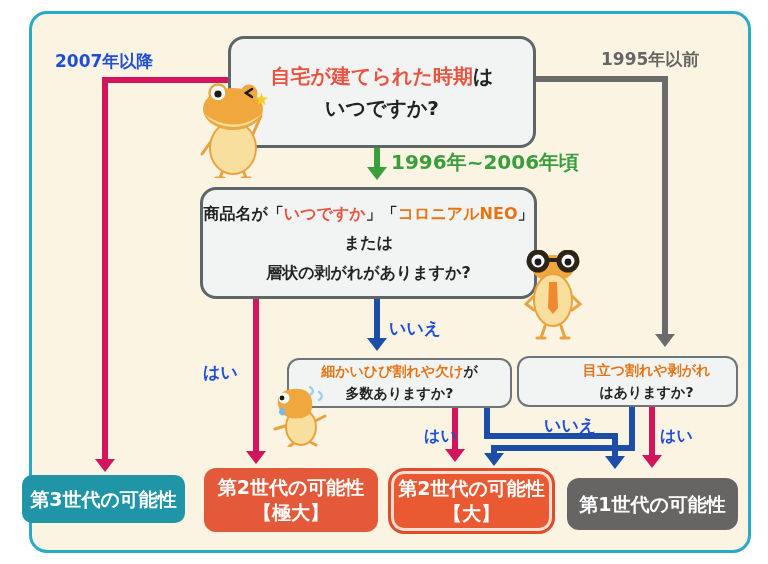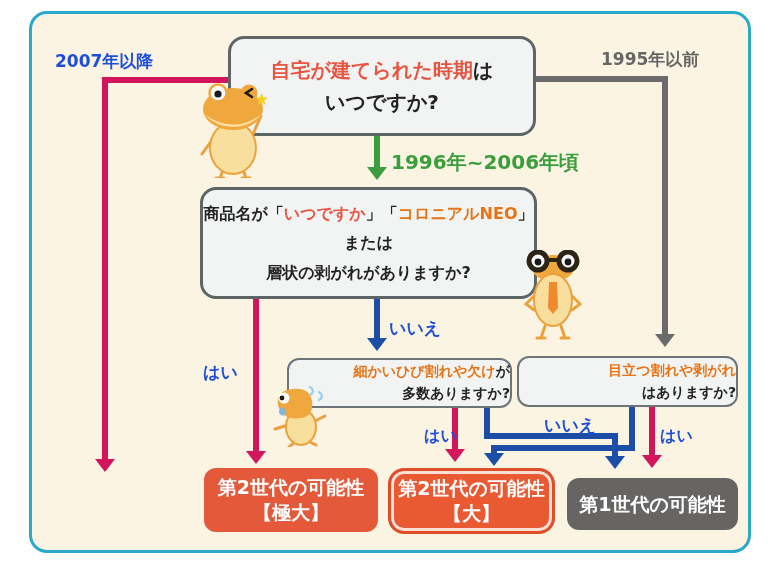--- a/index.html
+++ b/index.html
@@ -19,21 +19,21 @@
        border-top:13px solid #000;}
   .arr-crimson{border-top-color:#d3155c;}
   .arr-blue{border-top-color:#1d4ea7;}
   .arr-green{border-top-color:#3a9e3c;}
   .arr-gray{border-top-color:#6b6b6b;}
   
   .qbox{position:absolute;background:#f1f4f3;border:3px solid #5d6567;
         border-radius:16px;display:flex;flex-direction:column;
         justify-content:center;align-items:center;text-align:center;
         font-weight:bold;color:#222;box-sizing:border-box;}
-  .qbox.small{border-width:2px;border-radius:12px;border-color:#6e7578;align-items:flex-end;}
+  .qbox.small{border-width:2px;border-radius:12px;border-color:#6e7578;}
   .hl-red{color:#e85440;}
   .hl-orange{color:#e87314;}
   
   .rbox{position:absolute;display:flex;flex-direction:column;justify-content:center;
         align-items:center;text-align:center;color:#ffffff;font-weight:bold;
         box-sizing:border-box;line-height:1.3;}
   .r-gen3{background:#2095a7;border-radius:10px;font-size:19px;}
   .r-gen2max{background:#e4593a;border-radius:12px;font-size:19px;}
   .r-gen2large{background:#e95a33;border:3px solid #de4e28;border-radius:16px;
                font-size:19px;box-shadow:inset 0 0 0 3px rgba(255,255,255,0.8);}
@@ -79,21 +79,21 @@
   <div class="arr arr-blue" style="left:605px;top:456px;"></div>
 
   <div class="ln c-blue" style="left:629px;top:407px;width:6px;height:44px;"></div>
   <div class="ln c-blue" style="left:491px;top:445px;width:144px;height:6px;"></div>
   <div class="ln c-blue" style="left:491px;top:445px;width:6px;height:10px;"></div>
   <div class="arr arr-blue" style="left:484px;top:453px;"></div>
 
   <div class="ln c-crimson" style="left:649px;top:407px;width:6px;height:50px;"></div>
   <div class="arr arr-crimson" style="left:642px;top:455px;"></div>
 
-  <div class="qbox" style="left:228px;top:36px;width:308px;height:100px;font-size:20px;line-height:1.6;">
+  <div class="qbox" style="left:228px;top:36px;width:308px;height:112px;font-size:20px;line-height:1.6;">
     <div>
       <span class="hl-red">自宅が建てられた時期</span><span>は</span>
     </div>
     <div>いつですか?</div>
   </div>
 
   <div class="qbox" style="left:200px;top:187px;width:337px;height:112px;font-size:16px;line-height:1.85;">
     <div>
       <span>商品名が「</span><span class="hl-red">いつですか</span><span>」「</span><span class="hl-orange">コロニアルNEO</span><span>」</span>
     </div>
@@ -106,20 +106,23 @@
       <span class="hl-orange">細かいひび割れや欠け</span><span>が</span>
     </div>
     <div>多数ありますか?</div>
   </div>
 
   <div class="qbox small" style="left:517px;top:356px;width:221px;height:51px;font-size:14px;line-height:1.55;padding-left:38px;">
     <div class="hl-orange">目立つ割れや剥がれ</div>
     <div>はありますか?</div>
   </div>
 
+  <div class="rbox r-gen3" style="left:22px;top:475px;width:163px;height:48px;">
+    <div>第3世代の可能性</div>
+  </div>
 
   <div class="rbox r-gen2max" style="left:204px;top:468px;width:174px;height:64px;">
     <div>第2世代の可能性</div>
     <div>【極大】</div>
   </div>
 
   <div class="rbox r-gen2large" style="left:388px;top:468px;width:167px;height:66px;">
     <div>第2世代の可能性</div>
     <div>【大】</div>
   </div>

